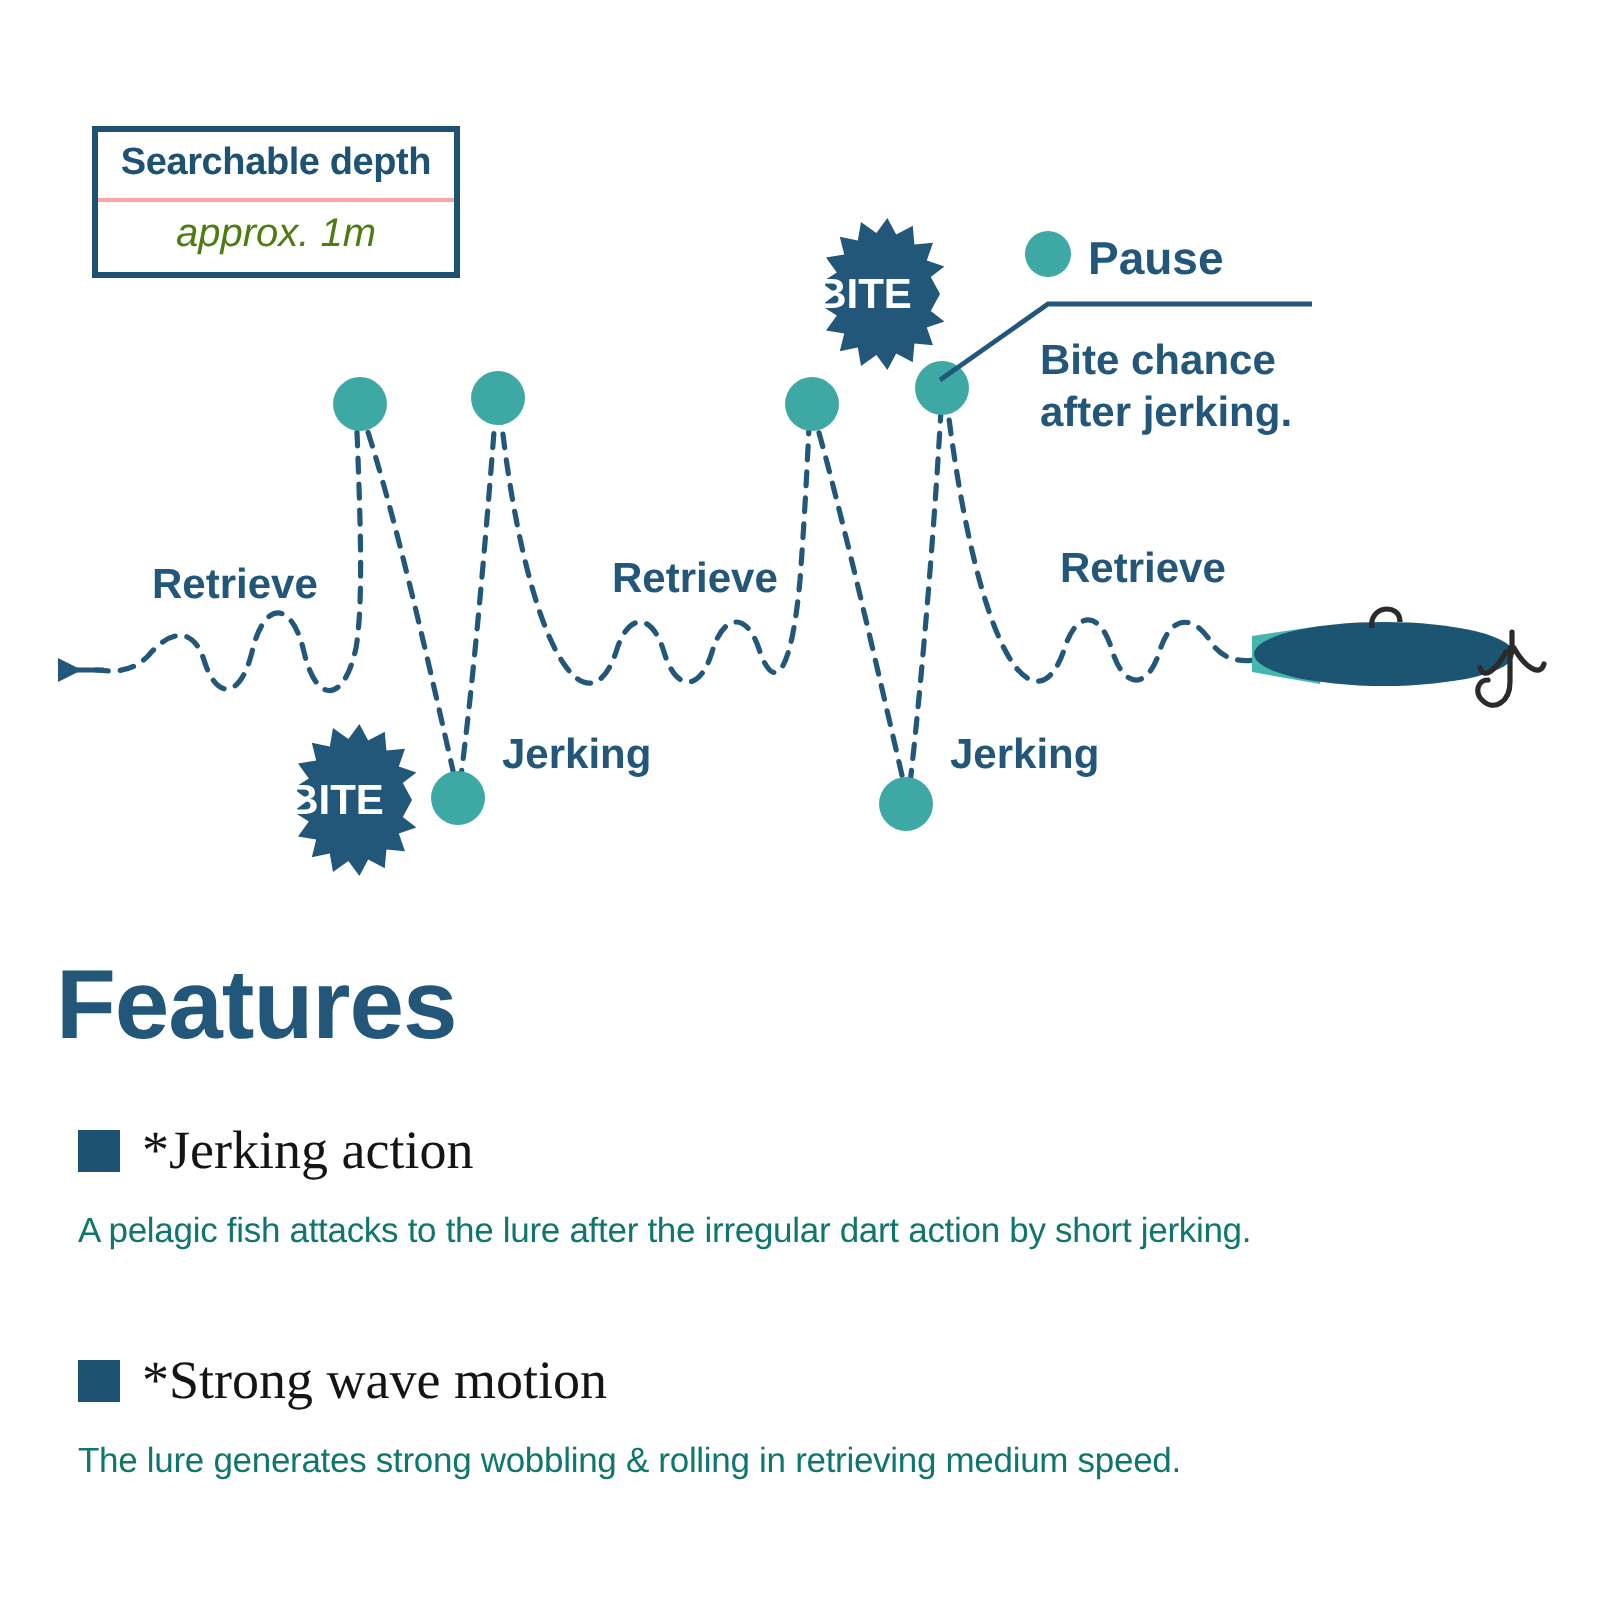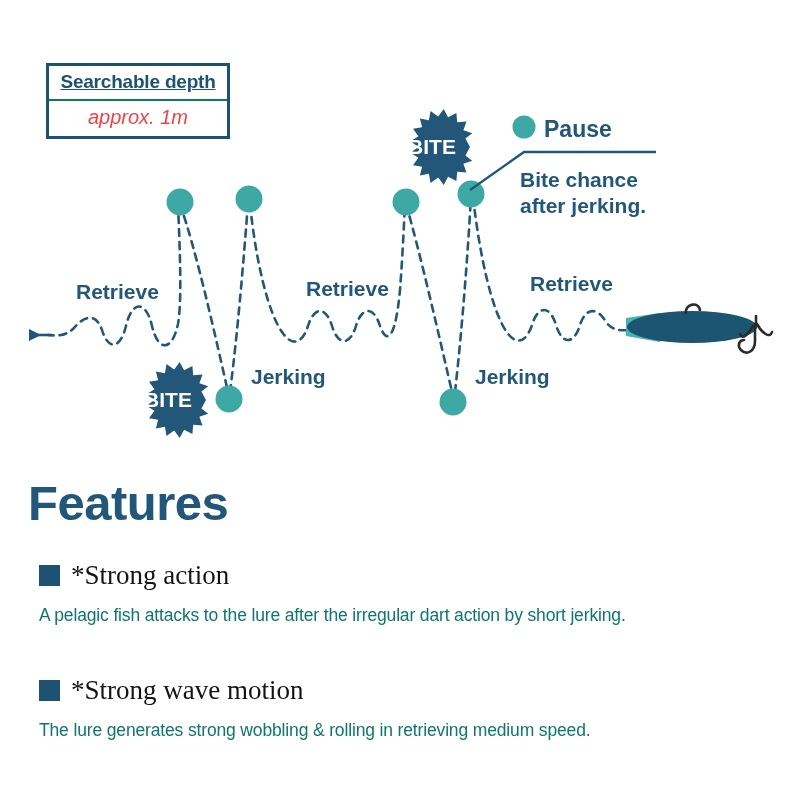--- a/index.html
+++ b/index.html
@@ -35,29 +35,28 @@
     box-sizing: border-box;
     background: #ffffff;
   }
   .depth-title {
     font-family: "Liberation Sans", sans-serif;
     font-weight: bold;
     font-size: 19px;
     color: #1d5272;
     text-align: center;
     padding: 5px 4px 6px 4px;
-    border-bottom: 2px solid #0f766e;
+    border-bottom: 2px solid #fca5a5;
     letter-spacing: -0.2px;
-    text-decoration: underline;
   }
   .depth-value {
     font-family: "Liberation Sans", sans-serif;
     font-style: italic;
     font-size: 20px;
-    color: #ef4444;
+    color: #4d7c0f;
     text-align: center;
     padding: 5px 4px 7px 4px;
   }
 
   .features-wrap {
     position: absolute;
     left: 0;
     top: 470px;
     width: 800px;
   }
@@ -225,21 +224,21 @@
     <div class="depth-title">Searchable depth</div>
     <div class="depth-value">approx. 1m</div>
   </div>
 
   <div class="features-wrap">
     <div class="features-title">Features</div>
 
     <div class="feature-block b1">
       <div class="feature-head">
         <span class="bullet-square"></span>
-        <span class="feature-head-text">*Strong action</span>
+        <span class="feature-head-text">*Jerking action</span>
       </div>
       <div class="feature-body">A pelagic fish attacks to the lure after the irregular dart action by short jerking.</div>
     </div>
 
     <div class="feature-block b2">
       <div class="feature-head">
         <span class="bullet-square"></span>
         <span class="feature-head-text">*Strong wave motion</span>
       </div>
       <div class="feature-body">The lure generates strong wobbling &amp; rolling in retrieving medium speed.</div>

